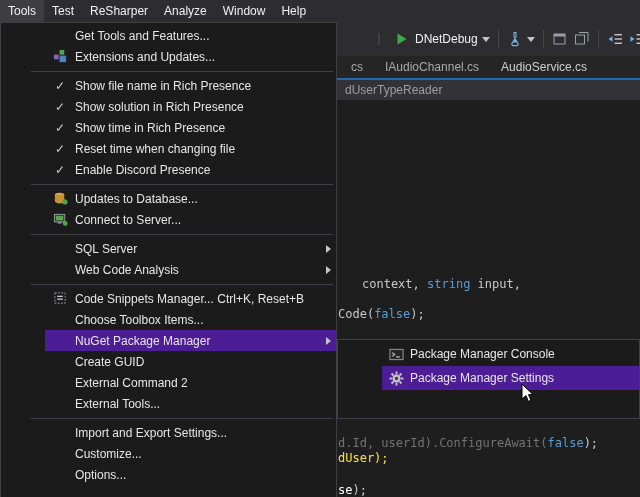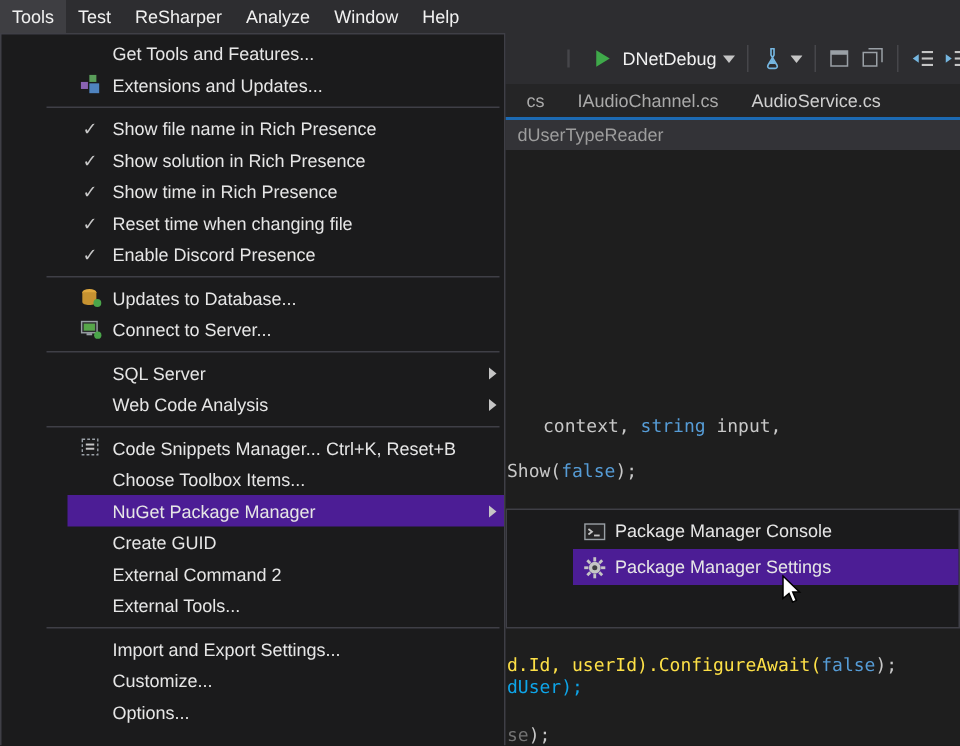--- a/index.html
+++ b/index.html
@@ -155,24 +155,24 @@
       <span class="tab">IAudioChannel.cs</span>
       <span class="tab bright">AudioService.cs</span>
     </div>
 
   <div class="breadcrumb">
     <span class="breadcrumb-text">dUserTypeReader</span>
   </div>
 
   <div class="editor" id="editor">
       <div class="code-line" style="left: 345px; top: 177px; margin-left: 17px;"><span style="color: rgb(200, 200, 200);">context, </span><span style="color: rgb(86, 156, 214);">string</span><span style="color: rgb(200, 200, 200);"> input,</span></div>
-      <div class="code-line" style="left: 338px; top: 207px;"><span style="color: rgb(200, 200, 200);">Show(</span><span style="color: rgb(86, 156, 214);">false</span><span style="color: rgb(200, 200, 200);">);</span></div>
-      <div class="code-line" style="left: 338px; top: 336px;"><span style="color: #fde047; margin-top: 28px;">d.Id, userId).ConfigureAwait(</span><span style="color: rgb(86, 156, 214);">false</span><span style="color: rgb(200, 200, 200);">);</span></div>
-      <div class="code-line" style="left: 338px; top: 351px;"><span style="color: #0ea5e9;">dUser);</span></div>
-      <div class="code-line" style="left: 338px; top: 383px;"><span style="color: #737373; margin-top: 35px;">se</span><span style="color: rgb(200, 200, 200);">);</span></div>
+      <div class="code-line" style="left: 338px; top: 207px;"><span style="color: rgb(200, 200, 200);">Code(</span><span style="color: rgb(86, 156, 214);">false</span><span style="color: rgb(200, 200, 200);">);</span></div>
+      <div class="code-line" style="left: 338px; top: 336px;"><span style="color: #737373; margin-top: 28px;">d.Id, userId).ConfigureAwait(</span><span style="color: rgb(86, 156, 214);">false</span><span style="color: rgb(200, 200, 200);">);</span></div>
+      <div class="code-line" style="left: 338px; top: 351px;"><span style="color: #fde047;">dUser);</span></div>
+      <div class="code-line" style="left: 338px; top: 383px;"><span style="color: #ffffff; margin-top: 35px;">se</span><span style="color: rgb(200, 200, 200);">);</span></div>
     </div>
 
   <div class="menu" id="tools-menu">
       <div class="menu-item">
         <span class="menu-gutter"></span>
         <span class="menu-label">Get Tools and Features...</span>
         <span class="menu-arrow"></span>
       </div>
       <div class="menu-item">
         <span class="menu-gutter">

